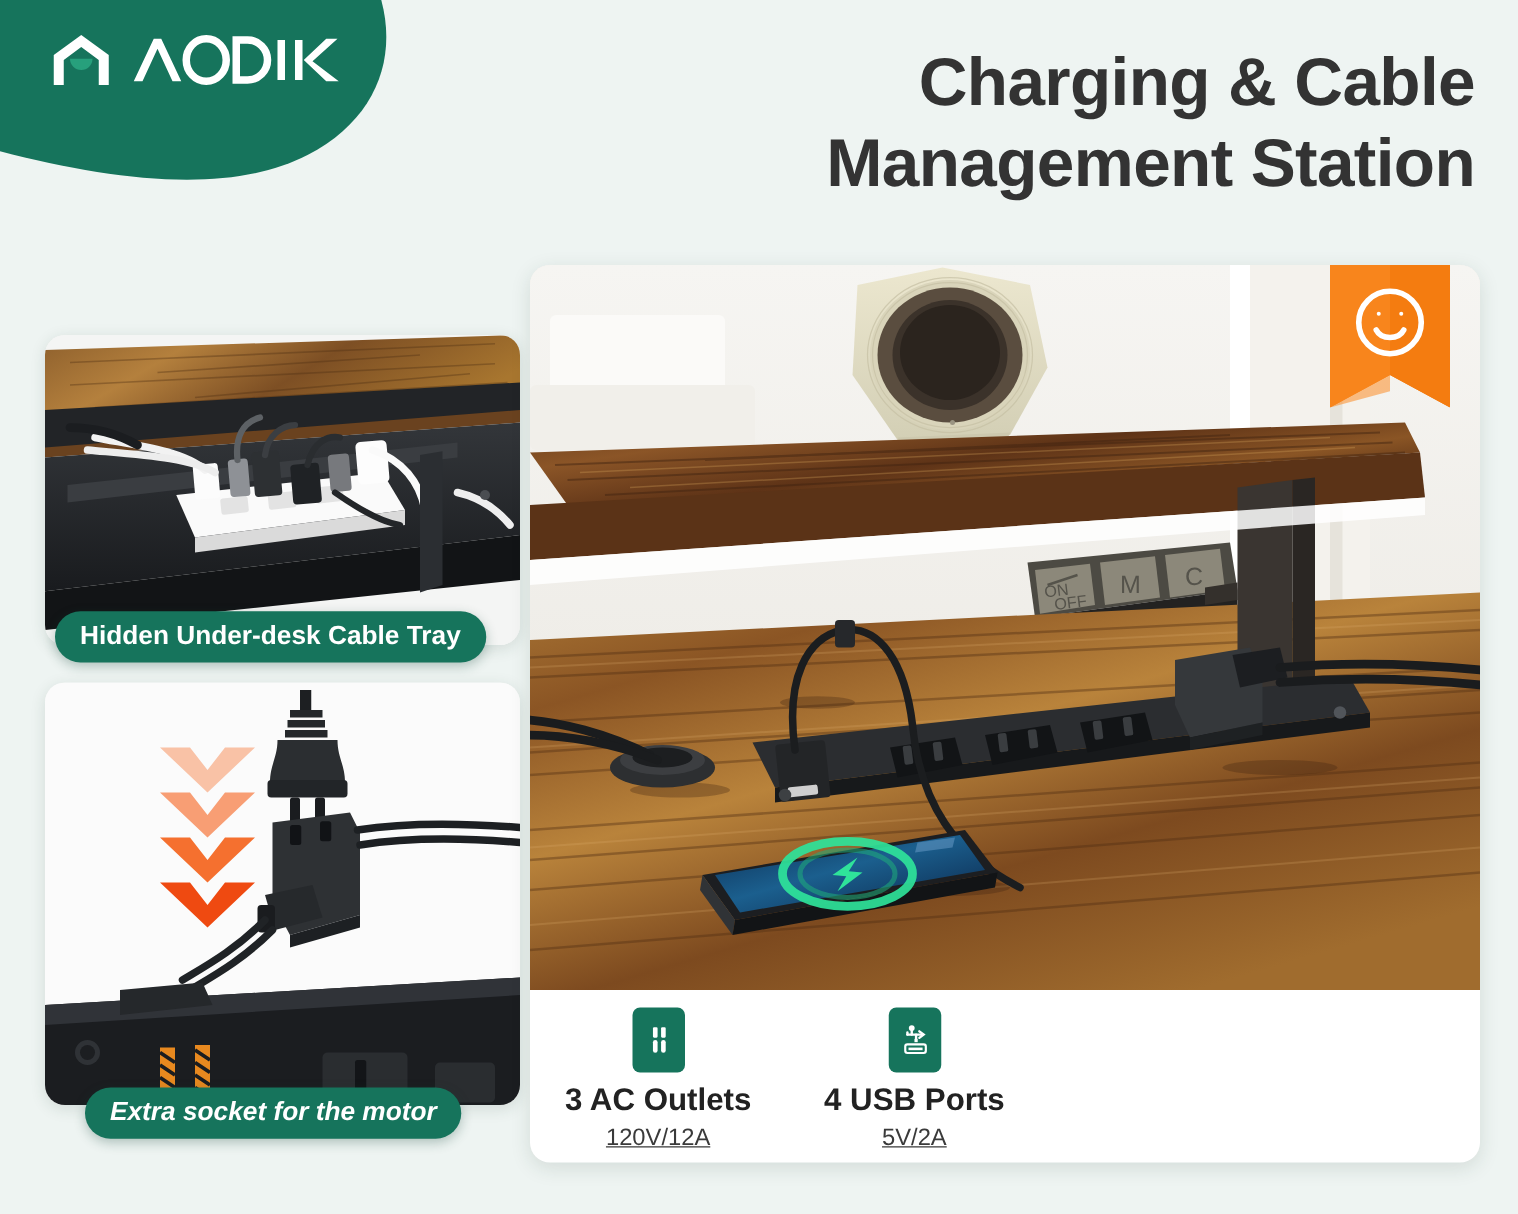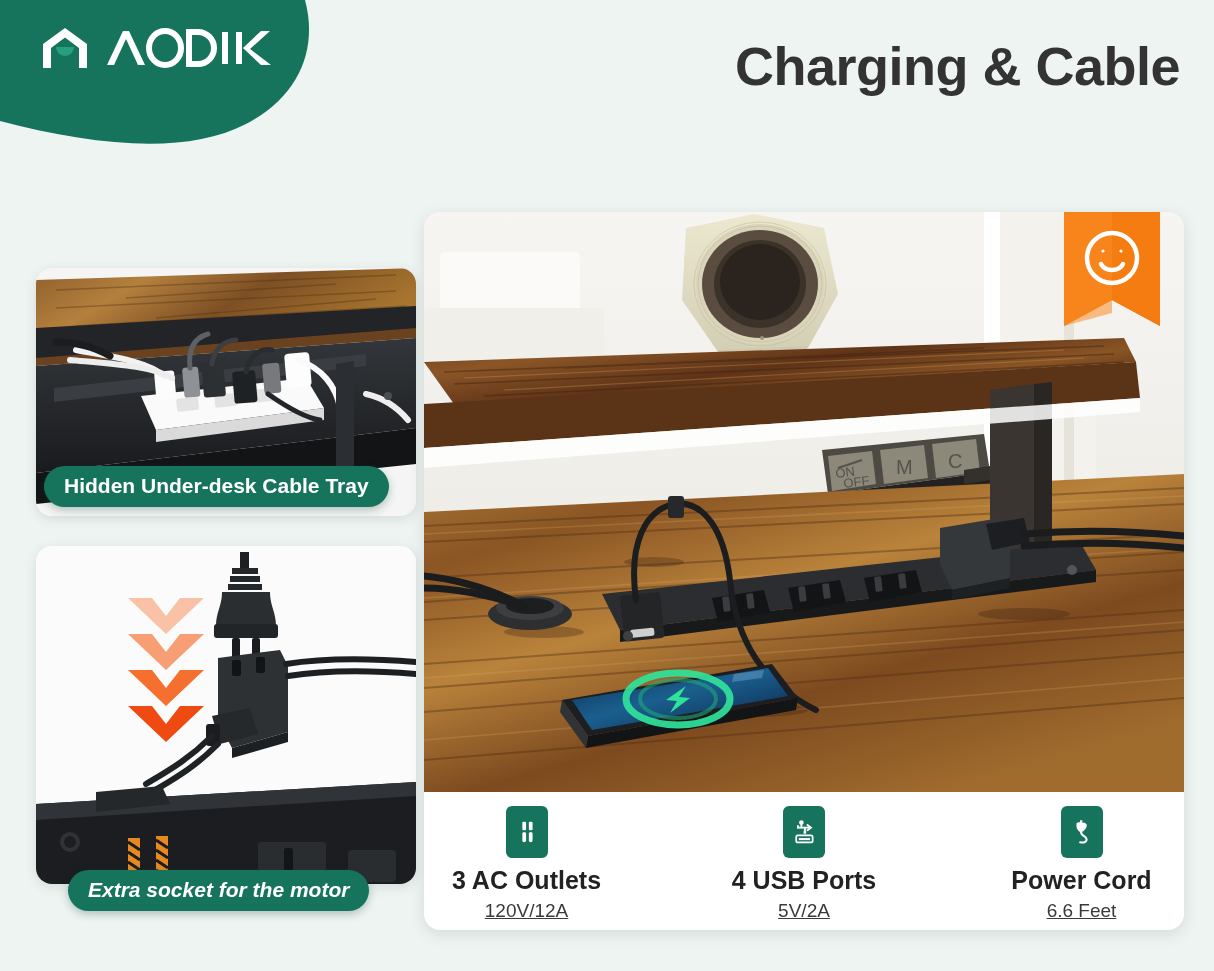--- a/index.html
+++ b/index.html
@@ -35,38 +35,38 @@
   .lcard-1{left:36px;top:268px;width:380px;height:248px;}
   .lcard-2{left:36px;top:546px;width:380px;height:338px;}
 
   .pill{
     position:absolute;z-index:9;
     background:#16745c;color:#ffffff;
     border-radius:22px;padding:8px 20px 9px 20px;
     font-size:21px;font-weight:bold;white-space:nowrap;
     box-shadow:0 3px 9px rgba(20,70,55,.3);
   }
-  .pill-1{left:44px;top:466px;}
+  .pill-1{left:44px;top:489px;}
   .pill-2{left:68px;top:870px;font-style:italic;}
 
   
   .mcard{
     position:absolute;left:424px;top:212px;width:760px;height:718px;
     background:#ffffff;border-radius:16px;
     box-shadow:0 4px 16px rgba(30,60,50,.13);overflow:hidden;
   }
   .hero{position:absolute;left:0;top:0;width:760px;height:580px;overflow:hidden;background:#efece6;}
 
   
   .ribbon{position:absolute;right:24px;top:0;width:96px;height:114px;z-index:20;}
 
   
   .features{
     position:absolute;left:0;top:580px;width:760px;height:138px;
-    display:flex;align-items:flex-start;justify-content:space-between;gap:0px;
+    display:flex;align-items:flex-start;justify-content:flex-start;gap:0px;
     padding-top:14px;box-sizing:border-box;
   }
   .feat{width:205px;display:flex;flex-direction:column;align-items:center;}
   .feat-ico{
     width:42px;height:52px;border-radius:6px;background:#16745c;
     display:flex;align-items:center;justify-content:center;margin-bottom:9px;
   }
   .feat-t{font-size:25px;font-weight:bold;color:#222222;line-height:1.1;white-space:nowrap;}
   .feat-s{font-size:19px;color:#3a3a3a;margin-top:5px;white-space:nowrap;text-decoration:underline;}
 </style>
@@ -94,20 +94,21 @@
 
       <rect x="119" y="7" width="6" height="32" fill="#ffffff"></rect>
 
       <rect x="133" y="7" width="6" height="32" fill="#ffffff"></rect>
       <path d="M140,23 L158,6 L167,6 L147,24 L168,40 L158,40 Z" fill="#ffffff"></path>
     </svg>
   </div>
 
   <div class="title">
     <span class="ln">Charging &amp; Cable</span>
+    <span class="ln">Management Station</span>
   </div>
 
   <div class="lcard lcard-1">
     <div class="photo">
       <svg viewBox="0 0 380 248" width="380" height="248">
         <defs>
           <linearGradient id="woodTop" x1="0" y1="0" x2="1" y2="0.35">
             <stop offset="0" stop-color="#8d5f2c"></stop>
               <stop offset=".3" stop-color="#b4803d"></stop>
             <stop offset=".6" stop-color="#7d4f24"></stop>
@@ -469,30 +470,17 @@
               <path d="M8,12 L8,10"></path>
             </g>
             <rect x="6" y="21" width="19" height="8" rx="2" fill="none" stroke="#ffffff" stroke-width="2"></rect>
             <rect x="9" y="24" width="13" height="2.4" fill="#ffffff"></rect>
           </svg>
         </div>
         <div class="feat-t">4 USB Ports</div>
         <div class="feat-s">5V/2A</div>
       </div>
 
-      <div class="feat">
-        <div class="feat-ico">
-          <svg viewBox="0 0 28 34" width="26" height="32">
-            <g fill="#ffffff">
-              <path d="M12,4 L15,5 L12,9 Z"></path>
-              <path d="M8,8 C8,6 18,6 19,9 C20,12 16,17 13,17 C10,17 8,13 8,10 Z"></path>
-            </g>
-            <path d="M13,17 C13,22 19,21 19,25 C19,28 15,29 12,28" fill="none" stroke="#ffffff" stroke-width="2.2" stroke-linecap="round"></path>
-          </svg>
-        </div>
-        <div class="feat-t">Power Cord</div>
-        <div class="feat-s">6.6 Feet</div>
-      </div>
 
     </div>
   </div>
 
 </div>
 
 </body></html>

